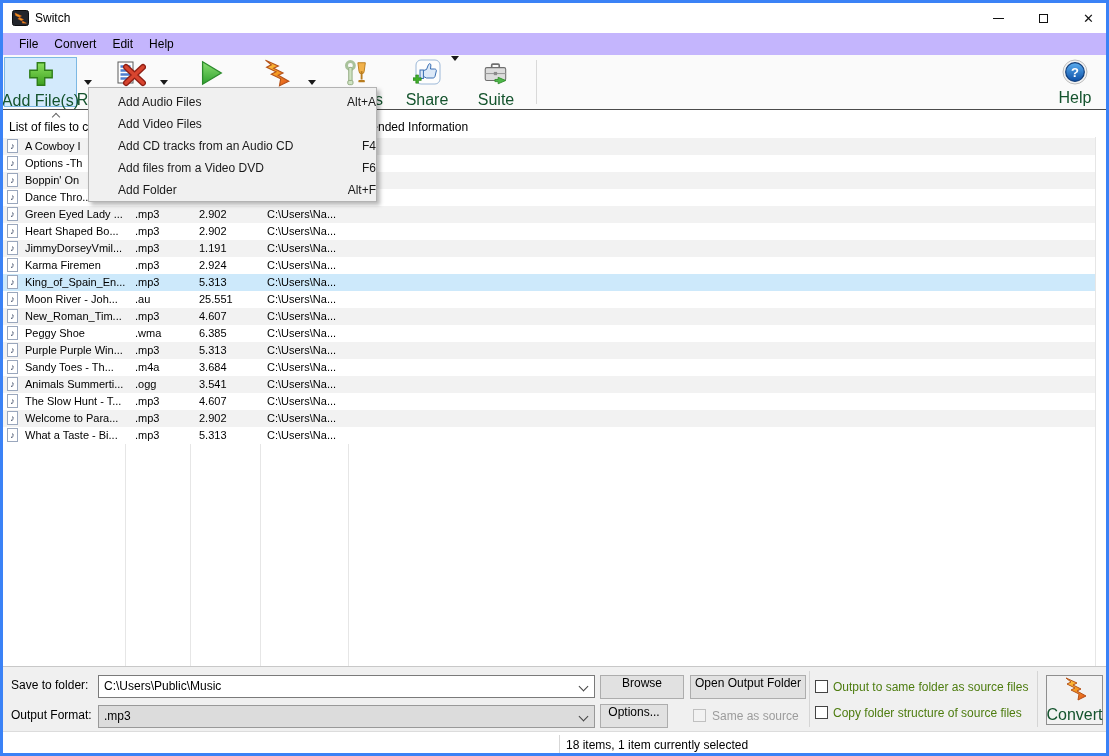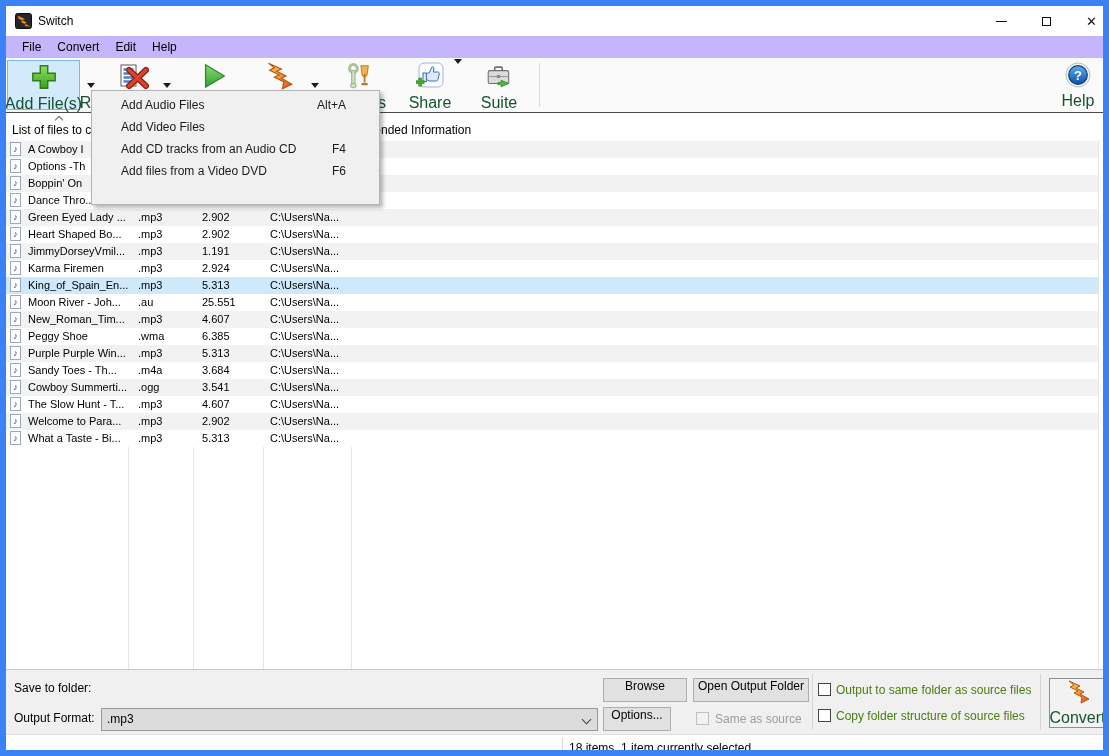--- a/index.html
+++ b/index.html
@@ -1,17 +1,17 @@
 <!DOCTYPE html>
 <html><head>
 <meta charset="utf-8">
 <style>
 *{margin:0;padding:0;box-sizing:border-box;font-family:"Liberation Sans","DejaVu Sans",sans-serif}
 html,body{background:#dcdcdc}
-.window{position:relative;width:1109px;height:756px;background:#fff;border:6px solid #3b82f6;overflow:hidden}
+.window{position:relative;width:1109px;height:756px;background:#fff;border:3px solid #3b82f6;overflow:hidden}
 
 .titlebar{position:absolute;left:0;top:0;width:100%;height:30px;background:#fff}
 .appicon{position:absolute;left:9px;top:7px;width:17px;height:16px}
 .apptitle{position:absolute;left:32px;top:8px;font-size:12px;color:#000}
 .wbtn{position:absolute;top:1px;width:45px;height:28px;display:flex;align-items:center;justify-content:center}
 .minbar{width:11px;height:1px;background:#111}
 .maxbox{width:9px;height:9px;border:1px solid #111}
 .closeg{font-size:13px;color:#111;font-family:"DejaVu Sans",sans-serif}
 
 .menubar{position:absolute;left:0;top:30px;width:100%;height:22px;background:#c4b5fd;display:flex;padding-left:8px}
@@ -21,21 +21,21 @@
 .tbtn{position:absolute;top:2px;height:50px;display:flex;flex-direction:column;align-items:center;justify-content:space-between;padding:2px 0 1px 0}
 .tlabel{font-size:16px;color:#14532d;white-space:nowrap}
 .addsel{background:#d3eafc;border:1px solid #7cb8e3}
 .tri{width:0;height:0;border-left:4px solid transparent;border-right:4px solid transparent;border-top:5px solid #1a1a1a}
 .arrbtn{position:absolute;top:2px;width:18px;height:50px;display:flex;align-items:center;justify-content:center}
 .tsep{position:absolute;left:533px;top:5px;width:1px;height:44px;background:#d9d9d9}
 .share-wrap{position:relative}
 .share-arr{position:absolute;left:448px;top:6px}
 
 .popup{position:absolute;left:85px;top:84px;width:289px;height:115px;background:#f0f0f0;border:1px solid #b3b3b3;box-shadow:3px 3px 4px rgba(0,0,0,.28);z-index:100;padding-top:3px}
-.pitem{height:22px;display:flex;align-items:center;justify-content:space-between;padding:0 33px 0 29px;font-size:12px;color:#1a1a1a}
+.pitem{height:22px;display:flex;align-items:center;justify-content:space-between;padding:0 0 0 29px;font-size:12px;color:#1a1a1a}
 
 .list{position:absolute;left:0;top:107px;width:100%;height:556px;background:#fff}
 .hfiles{position:absolute;left:6px;top:10px;font-size:12px;color:#000}
 .hext{position:absolute;left:351px;top:10px;font-size:12px;color:#000}
 .sortcaret{position:absolute;left:50px;top:4px;width:6px;height:6px;border-left:1px solid #666;border-top:1px solid #666;transform:rotate(45deg)}
 .gline{position:absolute;top:27px;width:1px;height:529px;background:#e6e6e6}
 .rows{position:absolute;left:0;top:28px;width:1092px}
 .frow{position:relative;height:17px;width:1092px;background:#fff}
 .frow.odd{background:#f2f2f2}
 .frow.sel{background:#cde9fb}
@@ -326,21 +326,21 @@
         </div>
         <div class="frow">
           <span class="fic">♪</span>
           <span class="cell cname">Sandy Toes - Th...</span>
           <span class="cell cfmt">.m4a</span>
           <span class="cell csize">3.684</span>
           <span class="cell cpath">C:\Users\Na...</span>
         </div>
         <div class="frow odd">
           <span class="fic">♪</span>
-          <span class="cell cname">Cowboy Summerti...</span>
+          <span class="cell cname">Animals Summerti...</span>
           <span class="cell cfmt">.ogg</span>
           <span class="cell csize">3.541</span>
           <span class="cell cpath">C:\Users\Na...</span>
         </div>
         <div class="frow">
           <span class="fic">♪</span>
           <span class="cell cname">The Slow Hunt - T...</span>
           <span class="cell cfmt">.mp3</span>
           <span class="cell csize">4.607</span>
           <span class="cell cpath">C:\Users\Na...</span>
@@ -372,24 +372,32 @@
         <span></span>
       </div>
       <div class="pitem">
         <span>Add CD tracks from an Audio CD</span>
         <span>F4</span>
       </div>
       <div class="pitem">
         <span>Add files from a Video DVD</span>
         <span>F6</span>
       </div>
+      <div class="pitem">
+        <span>Add Folder</span>
+        <span>Alt+F</span>
+      </div>
     </div>
 
   <div class="panel">
     <span class="plabel" style="left:8px;top:11px">Save to folder:</span>
+    <div class="combo" style="top:8px">
+      <span>C:\Users\Public\Music</span>
+      <span class="chev"></span>
+    </div>
     <span class="plabel" style="left:8px;top:41px">Output Format:</span>
     <div class="combo dis" style="top:38px">
       <span>.mp3</span>
       <span class="chev"></span>
     </div>
 
     <div class="btn" style="left:597px;top:8px;width:84px">
         <span>Browse</span>
       </div>
     <div class="btn" style="left:687px;top:8px;width:116px">

